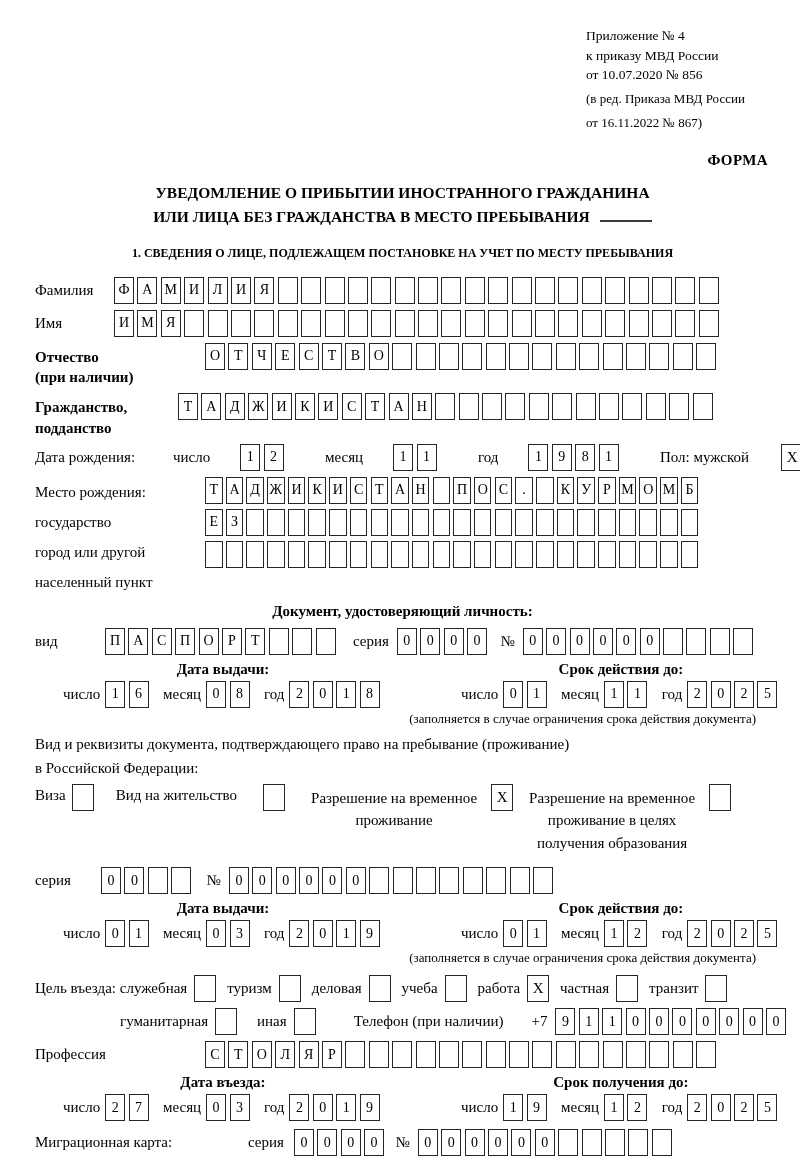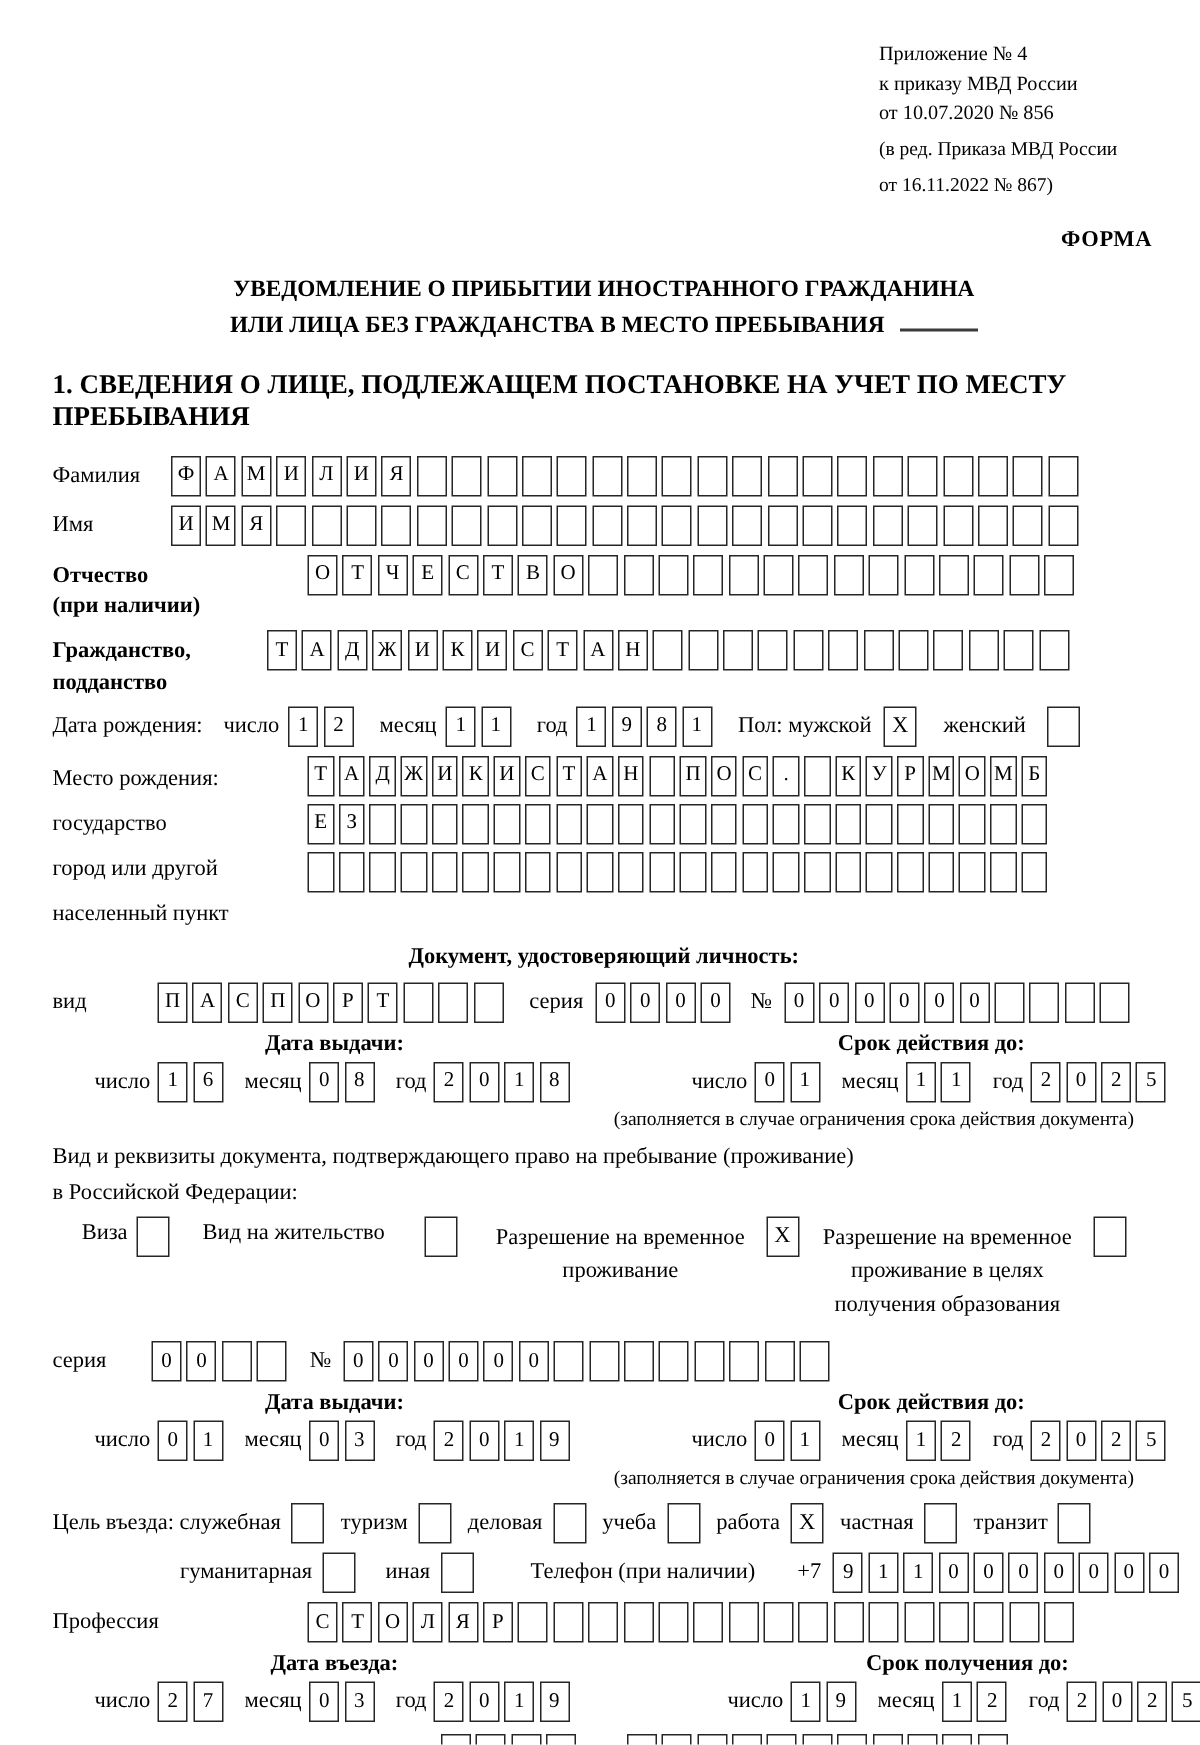--- a/index.html
+++ b/index.html
@@ -8,21 +8,21 @@
   .page{padding:26px 30px 0 35px;}
 
   
   .hdr{width:184px;margin-left:auto;font-size:13.5px;line-height:1.45;}
   .hdr .edition{margin-top:5px;font-size:13px;}
   .forma{font-weight:bold;text-align:right;margin:20px 2px 0 0;font-size:15px;letter-spacing:.4px;}
 
   
   .title{text-align:center;font-weight:bold;font-size:15.5px;line-height:1.5;margin-top:12px;}
   .blank-line{display:inline-block;width:52px;border-bottom:2.2px solid #3a3a3a;height:.9em;margin-left:10px;}
-  .sec{font-weight:bold;font-size:18px;margin:18px 0 16px 0;}
+  .sec{text-align:center;font-weight:bold;font-size:12px;margin:18px 0 16px 0;}
 
   
   .frow{display:flex;align-items:center;margin-bottom:6px;}
   .frow.top{align-items:flex-start;}
   .flabel{flex:none;}
   .lbl-pad{padding-top:4px;line-height:1.35;font-weight:bold;}
   .w79{width:79px;} .w143{width:143px;} .w170{width:170px;} .w183{width:183px;}
 
   
   .boxes{display:flex;flex:none;}
@@ -45,25 +45,25 @@
   
   .dates{display:flex;margin-bottom:1px;}
   .dg{text-align:center;}
   .dg1{margin-left:28px;} .dg2{margin-left:78px;}
   .dg .d-head{margin-bottom:3px;font-weight:bold;}
   .dfields{display:flex;align-items:center;}
   .dfields .lab{flex:none;margin-right:5px;}
   .dfields .boxes{margin-right:11px;}
   .dfields .boxes:last-child{margin-right:0;}
   .note{text-align:right;font-size:13px;margin:3px 14px 9px 0;}
-  .dates.last{margin-bottom:8px;gap:24px;}
+  .dates.last{margin-bottom:8px;}
 
   
   .res-line{margin-bottom:7px;}
-  .visa{display:flex;align-items:flex-start;margin:2px 0 13px 0;justify-content:center;}
+  .visa{display:flex;align-items:flex-start;margin:2px 0 13px 0;}
   .vopt{display:flex;align-items:flex-start;flex:none;}
   .vopt .vlab{padding-top:3px;}
   .opt-txt{text-align:center;line-height:1.5;padding-top:3px;}
 
   
   .purpose .cb{margin-left:7px;}
   .purpose span.plab{margin-left:11px;flex:none;}
   .purpose span.first{margin-left:0;}
   .purpose2{margin-left:85px;}
   .phone-lab{margin-left:38px;flex:none;}
@@ -212,21 +212,21 @@
         <span class="cell"></span>
         <span class="cell"></span>
         <span class="cell"></span>
         <span class="cell"></span>
         <span class="cell"></span>
         <span class="cell"></span>
         <span class="cell"></span>
       </div>
   </div>
 
-  <div class="frow" style="margin-top:3px;">
+  <div class="frow" style="margin-top:3px;gap:24px;">
     <span class="inline-lab" style="width:108px;">Дата рождения:</span>
     <span class="inline-lab">число</span>
     <span class="boxes mr14">
         <span class="cell">1</span>
         <span class="cell">2</span>
       </span>
     <span class="inline-lab">месяц</span>
     <span class="boxes mr14">
         <span class="cell">1</span>
         <span class="cell">1</span>

